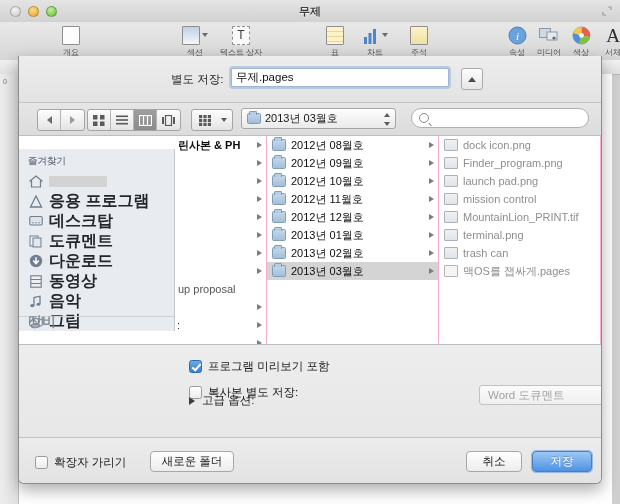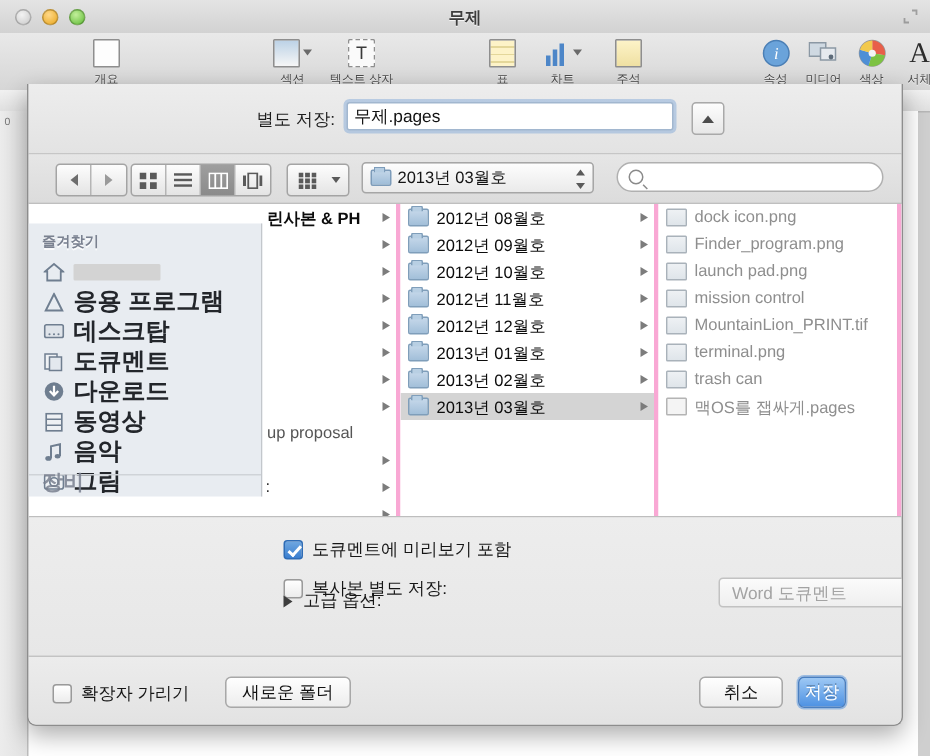--- a/index.html
+++ b/index.html
@@ -211,21 +211,21 @@
   }
   #sb-divider {
     position: absolute; left: 0; bottom: 14px; width: 100%; height: 1px; background: #cfd3d8;
   }
   #sb-devices {
     position: absolute; left: 9px; bottom: 0px; font-size: 14px;
     color: #7a8190; font-weight: bold; opacity: .85;
   }
 
   .column {
-    height: 100%; border-right: 3px solid #f9a8d4; box-sizing: border-box;
+    height: 100%; border-right: 1px solid #f9a8d4; box-sizing: border-box;
     background: #fff; overflow: hidden; position: relative;
   }
   #col1 { width: 92px; }
   #col2 { width: 172px; }
   #col3 { width: 162px; }
   .col-row {
     height: 18px; display: flex; align-items: center; font-size: 11px;
     color: #0c0c0c; padding-left: 5px; padding-right: 3px; position: relative;
     white-space: nowrap;
   }
@@ -303,21 +303,21 @@
     box-shadow: 0 1px 0 rgba(255,255,255,.6) inset;
   }
   .btn.default {
     background: linear-gradient(to bottom,#9dc8f4,#4e92e3);
     border-color: #4a7fc0; color: #fff;
     text-shadow: 0 -1px 0 rgba(0,0,0,.25);
     box-shadow: 0 0 0 1px rgba(90,150,220,.55);
   }
   #newfolder-btn { left: 131px; top: 13px; width: 84px; }
   #cancel-btn    { left: 447px; top: 13px; width: 56px; }
-  #save-btn      { left: 513px; top: 13px; width: 32px; }
+  #save-btn      { left: 513px; top: 13px; width: 60px; }
   #hideext-row   { left: 16px; top: 17px; }
 </style>
 </head>
 <body>
 
 <div id="app-window">
 
   <div id="titlebar">
     <div class="traffic" id="tl-close"></div>
     <div class="traffic" id="tl-min"></div>
@@ -716,21 +716,21 @@
       <div class="col-row grey">
         <span class="row-ic filedoc"></span>
         <span>맥OS를 잽싸게.pages</span>
       </div>
     </div>
   </div>
 
   <div id="options">
     <div class="opt-row" style="left:170px;top:14px">
       <span class="cbox checked"></span>
-      <span class="opt-label">도큐멘트에 미리보기 포함</span>
+      <span class="opt-label">프로그램 미리보기 포함</span>
     </div>
 
     <div class="opt-row" style="left:170px;top:40px">
       <span class="cbox"></span>
       <span class="opt-label">복사본 별도 저장:</span>
       <div id="format-popup">
         <span id="format-label">Word 도큐멘트</span>
 
       </div>
     </div>

